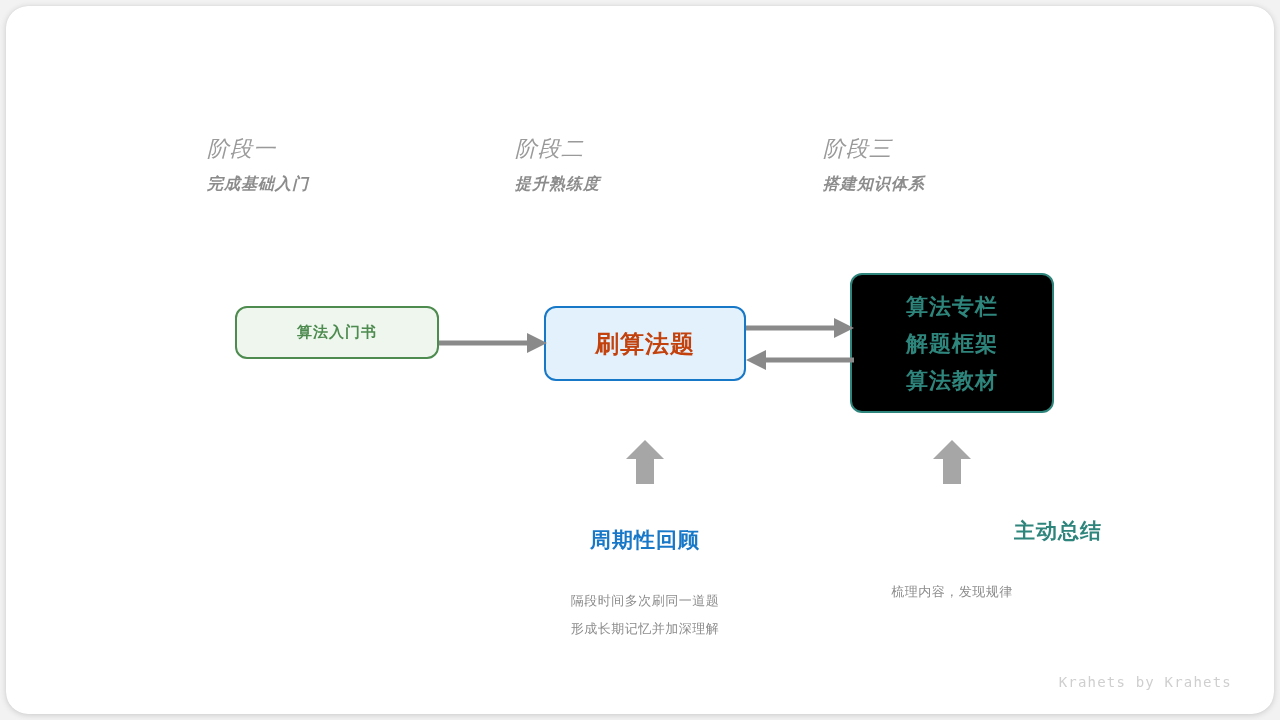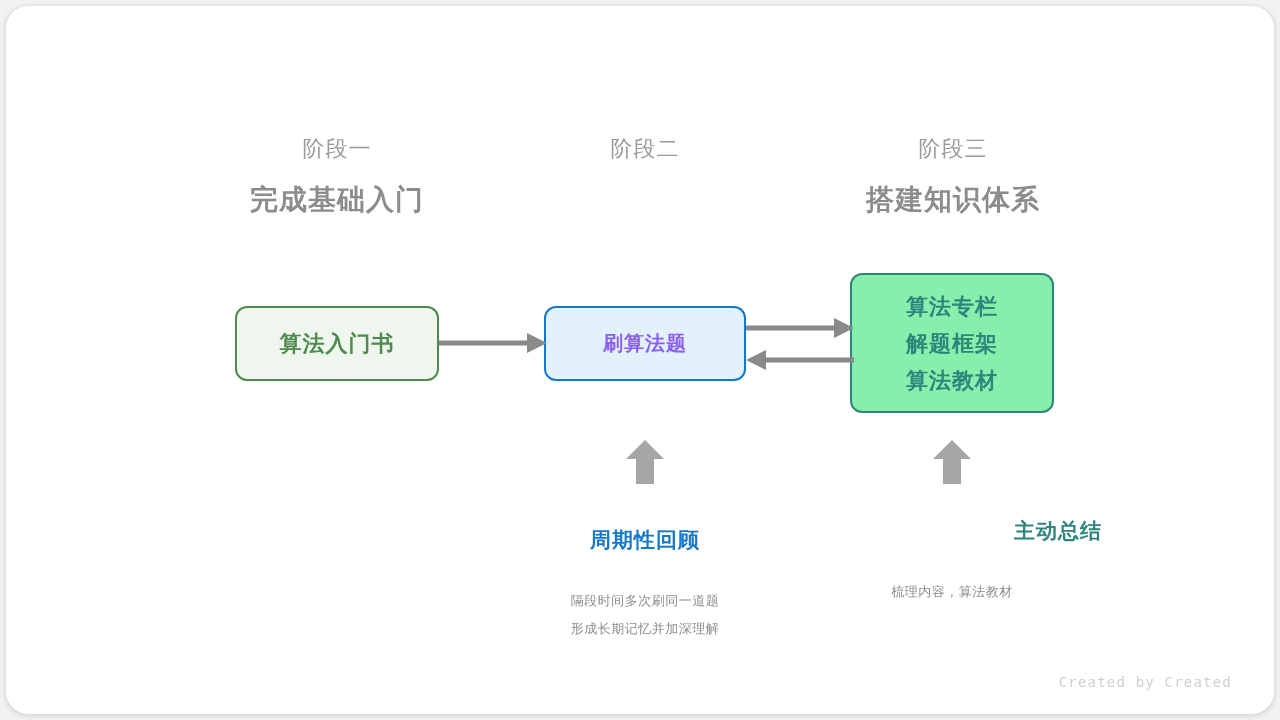--- a/index.html
+++ b/index.html
@@ -26,72 +26,73 @@
     width: 1268px;
     height: 708px;
     background: #ffffff;
     border-radius: 22px;
     box-shadow: 0 1px 6px rgba(0,0,0,0.16), 0 0 1px rgba(0,0,0,0.10);
   }
 
   
   .stage {
     position: absolute;
-    text-align: center;
+    text-align: left;
     width: 260px;
+    font-style: italic;
   }
   .stage .stage-sub {
     font-size: 22px;
     color: #9a9a9a;
     letter-spacing: 1px;
     line-height: 30px;
     font-weight: 400;
   }
   .stage .stage-title {
-    font-size: 28px;
+    font-size: 16px;
     color: #8c8c8c;
     font-weight: bold;
     letter-spacing: 1px;
     line-height: 32px;
-    margin-top: 20px;
+    margin-top: 4px;
   }
   #stage-1 { left: 201px; top: 128px; }
   #stage-2 { left: 509px; top: 128px; }
   #stage-3 { left: 817px; top: 128px; }
 
   
   .node {
     position: absolute;
     box-sizing: border-box;
     border-radius: 12px;
     display: flex;
     flex-direction: column;
     align-items: center;
     justify-content: center;
     font-weight: bold;
     letter-spacing: 1px;
   }
   #node-book {
-    left: 229px; top: 300px; width: 204px; height: 75px;
+    left: 229px; top: 300px; width: 204px; height: 53px;
     border: 2px solid #4d8b4f;
     background: #eef6ee;
     color: #4d8b4f;
-    font-size: 22px;
+    font-size: 15px;
   }
   #node-practice {
     left: 538px; top: 300px; width: 202px; height: 75px;
     border: 2px solid #1878c8;
     background: #e3f1fc;
-    color: #8b5cf6;
-    font-size: 20px;
+    color: #c2410c;
+    font-size: 24px;
   }
   #node-resources {
     left: 844px; top: 267px; width: 204px; height: 140px;
     border: 2px solid #2e857c;
-    background: #86efac;
+    background: #000000;
     color: #2e857c;
     font-size: 22px;
   }
   #node-resources .line { line-height: 37px; }
 
   
   .arrow-svg {
     position: absolute;
     overflow: visible;
   }
@@ -147,20 +148,21 @@
 
 <div id="canvas">
   <div class="card">
 
     <div class="stage" id="stage-1">
       <div class="stage-sub">阶段一</div>
       <div class="stage-title">完成基础入门</div>
     </div>
     <div class="stage" id="stage-2">
       <div class="stage-sub">阶段二</div>
+      <div class="stage-title">提升熟练度</div>
     </div>
     <div class="stage" id="stage-3">
       <div class="stage-sub">阶段三</div>
       <div class="stage-title">搭建知识体系</div>
     </div>
 
     <div class="node" id="node-book">
       <div class="line">算法入门书</div>
     </div>
 
@@ -201,20 +203,20 @@
       <div class="caption-title">周期性回顾</div>
       <div class="caption-body">
         <div>隔段时间多次刷同一道题</div>
         <div>形成长期记忆并加深理解</div>
       </div>
     </div>
 
     <div class="caption" id="caption-summary">
       <div class="caption-title">主动总结</div>
       <div class="caption-body">
-        <div>梳理内容，算法教材</div>
+        <div>梳理内容，发现规律</div>
       </div>
     </div>
 
-    <div id="watermark">Created by Created</div>
+    <div id="watermark">Krahets by Krahets</div>
 
   </div>
 </div>
 
 </body></html>

